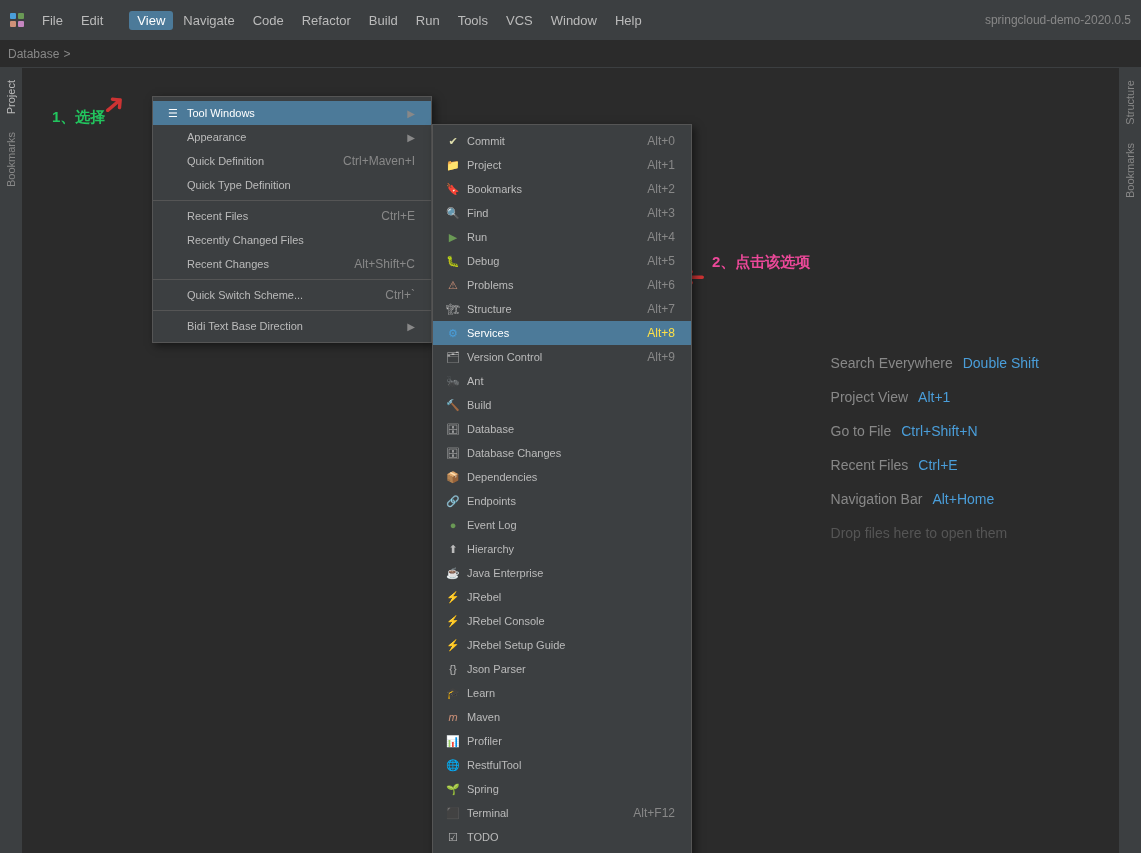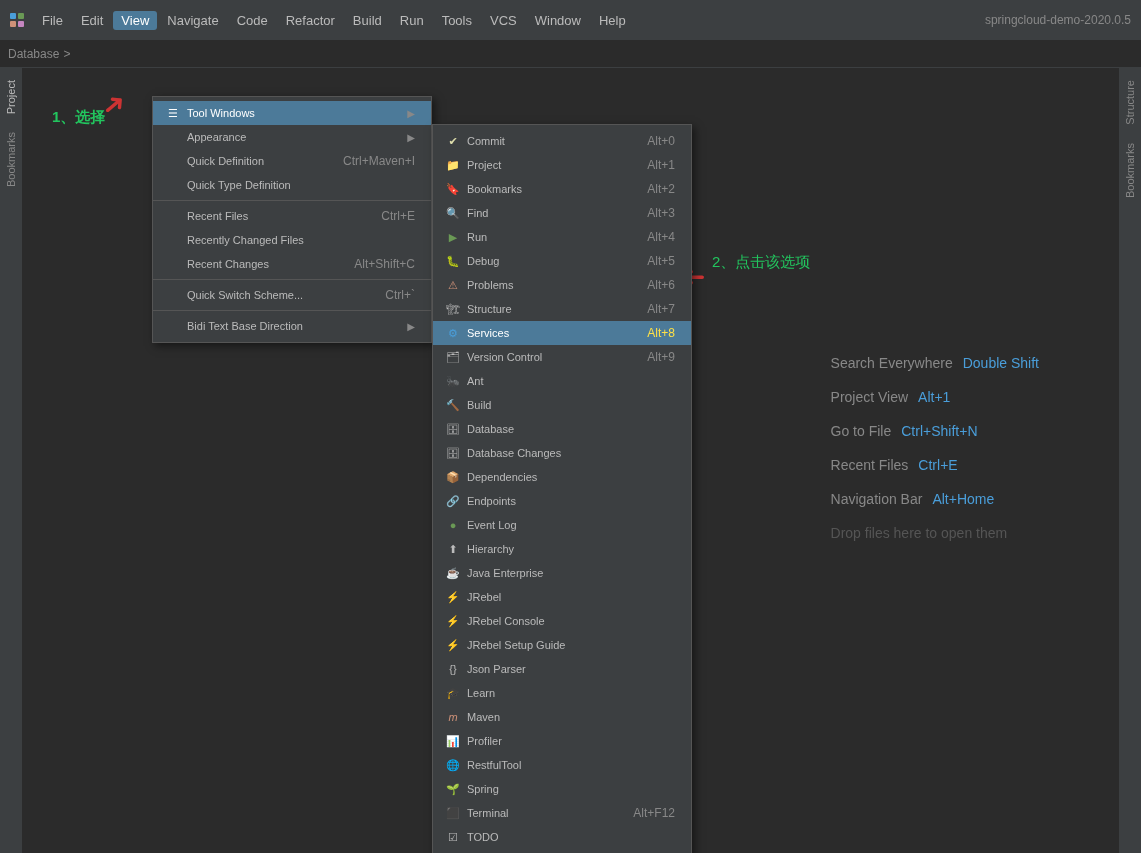--- a/index.html
+++ b/index.html
@@ -35,20 +35,21 @@
     }
     .menu-item {
       padding: 2px 8px;
       cursor: pointer;
       border-radius: 3px;
       color: #bbbbbb;
       font-size: 13px;
     }
     .menu-item:hover, .menu-item.active {
       background: #4c5052;
+      margin-left: 16px;
     }
     .menu-item.active {
       background: #4c7a99;
       color: #ffffff;
     }
     .menu-bar-title {
       position: absolute;
       right: 10px;
       color: #888;
       font-size: 12px;
@@ -218,23 +219,23 @@
 
     
     .cn-text {
       position: absolute;
       color: #22c55e;
       font-size: 15px;
       font-weight: bold;
     }
 
     .step-label {
-      color: #22c55e;
+      color: #ec4899;
       font-size: 15px;
-      font-weight: normal;
+      font-weight: bold;
     }
   </style>
 </head>
 <body>
 
 <div class="menu-bar">
   <div class="menu-bar-logo">
     <svg width="16" height="16" viewBox="0 0 16 16">
       <rect x="1" y="1" width="6" height="6" fill="#4a9eda" rx="1"></rect>
       <rect x="9" y="1" width="6" height="6" fill="#6a9955" rx="1"></rect>

